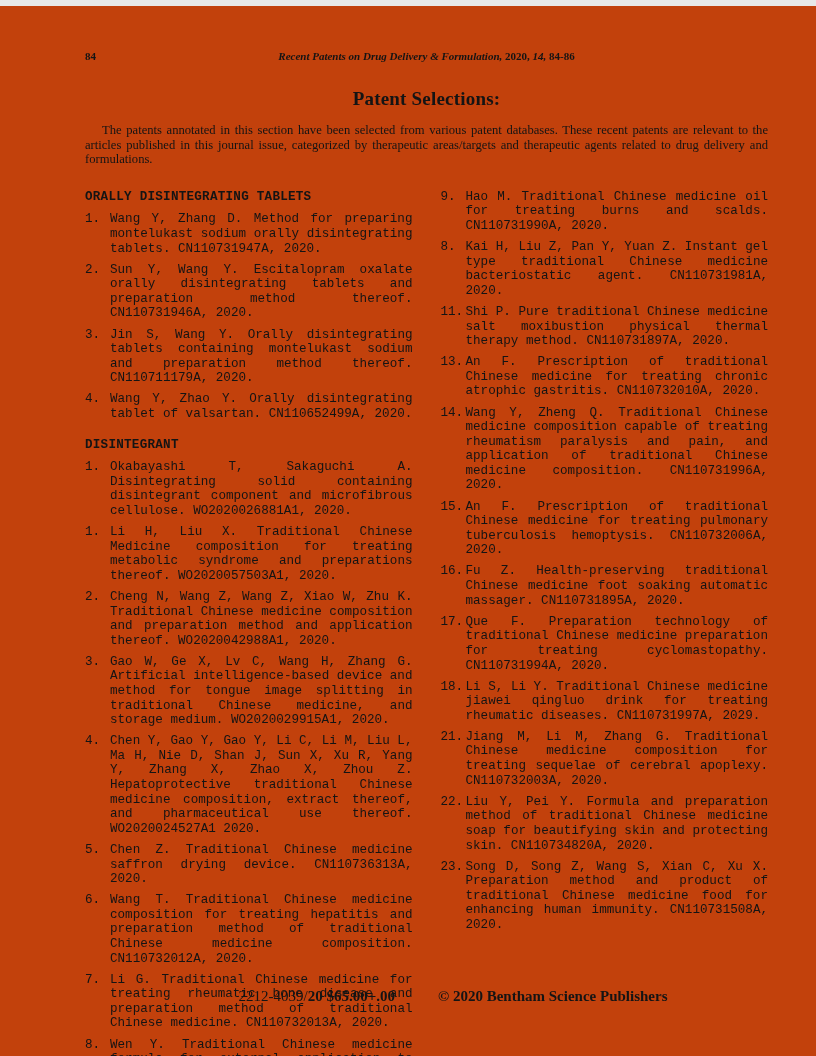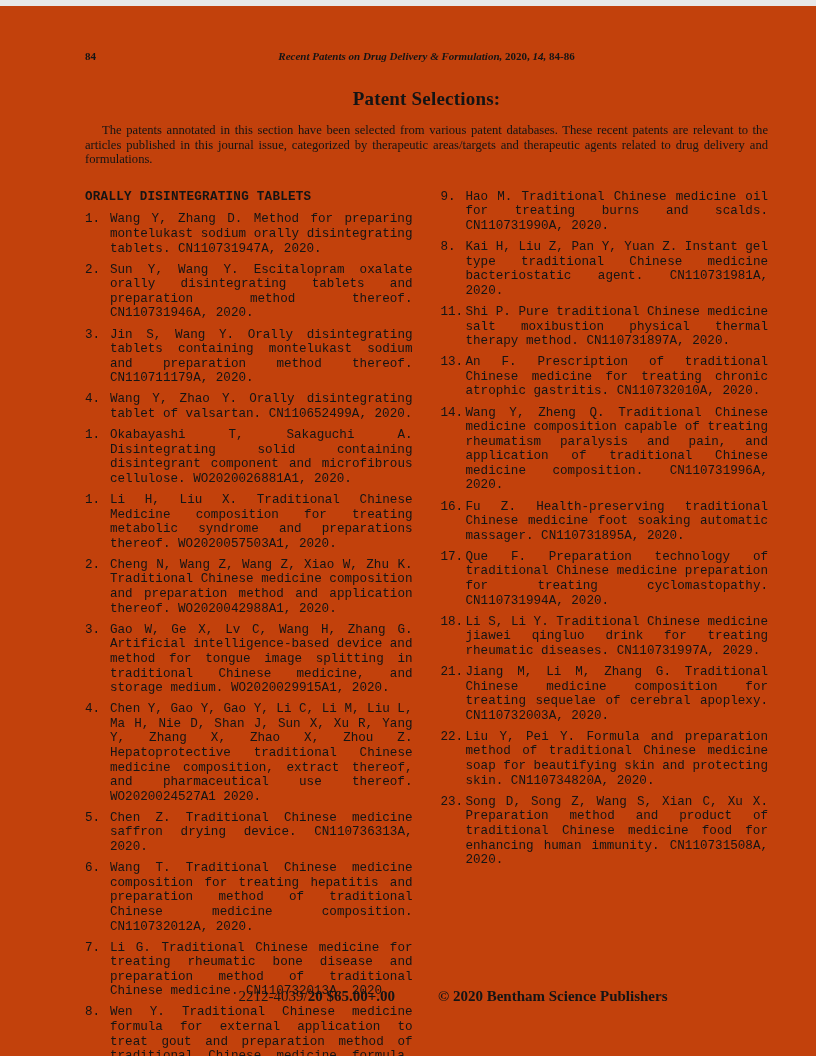--- a/index.html
+++ b/index.html
@@ -100,36 +100,38 @@
 
   <p class="intro">The patents annotated in this section have been selected from various patent databases. These recent patents are relevant to the articles published in this journal issue, categorized by therapeutic areas/targets and therapeutic agents related to drug delivery and formulations.</p>
 
   <div class="columns">
     <div class="col">
         <div class="section-heading">ORALLY DISINTEGRATING TABLETS</div>
         <div class="patent-item"><span class="item-num">1.</span><span>Wang Y, Zhang D. Method for preparing montelukast sodium orally disintegrating tablets. CN110731947A, 2020.</span></div>
         <div class="patent-item"><span class="item-num">2.</span><span>Sun Y, Wang Y. Escitalopram oxalate orally disintegrating tablets and preparation method thereof. CN110731946A, 2020.</span></div>
         <div class="patent-item"><span class="item-num">3.</span><span>Jin S, Wang Y. Orally disintegrating tablets containing montelukast sodium and preparation method thereof. CN110711179A, 2020.</span></div>
         <div class="patent-item"><span class="item-num">4.</span><span>Wang Y, Zhao Y. Orally disintegrating tablet of valsartan. CN110652499A, 2020.</span></div>
+        <div class="section-heading">DISINTEGRANT</div>
         <div class="patent-item"><span class="item-num">1.</span><span>Okabayashi T, Sakaguchi A. Disintegrating solid containing disintegrant component and microfibrous cellulose. WO2020026881A1, 2020.</span></div>
         <div class="patent-item"><span class="item-num">1.</span><span>Li H, Liu X. Traditional Chinese Medicine composition for treating metabolic syndrome and preparations thereof. WO2020057503A1, 2020.</span></div>
         <div class="patent-item"><span class="item-num">2.</span><span>Cheng N, Wang Z, Wang Z, Xiao W, Zhu K. Traditional Chinese medicine composition and preparation method and application thereof. WO2020042988A1, 2020.</span></div>
         <div class="patent-item"><span class="item-num">3.</span><span>Gao W, Ge X, Lv C, Wang H, Zhang G. Artificial intelligence-based device and method for tongue image splitting in traditional Chinese medicine, and storage medium. WO2020029915A1, 2020.</span></div>
         <div class="patent-item"><span class="item-num">4.</span><span>Chen Y, Gao Y, Gao Y, Li C, Li M, Liu L, Ma H, Nie D, Shan J, Sun X, Xu R, Yang Y, Zhang X, Zhao X, Zhou Z. Hepatoprotective traditional Chinese medicine composition, extract thereof, and pharmaceutical use thereof. WO2020024527A1 2020.</span></div>
         <div class="patent-item"><span class="item-num">5.</span><span>Chen Z. Traditional Chinese medicine saffron drying device. CN110736313A, 2020.</span></div>
         <div class="patent-item"><span class="item-num">6.</span><span>Wang T. Traditional Chinese medicine composition for treating hepatitis and preparation method of traditional Chinese medicine composition. CN110732012A, 2020.</span></div>
         <div class="patent-item"><span class="item-num">7.</span><span>Li G. Traditional Chinese medicine for treating rheumatic bone disease and preparation method of traditional Chinese medicine. CN110732013A, 2020.</span></div>
         <div class="patent-item"><span class="item-num">8.</span><span>Wen Y. Traditional Chinese medicine formula for external application to treat gout and preparation method of traditional Chinese medicine formula. CN110731983A, 2020.</span></div>
       </div>
     <div class="col">
         <div class="patent-item"><span class="item-num">9.</span><span>Hao M. Traditional Chinese medicine oil for treating burns and scalds. CN110731990A, 2020.</span></div>
         <div class="patent-item"><span class="item-num">8.</span><span>Kai H, Liu Z, Pan Y, Yuan Z. Instant gel type traditional Chinese medicine bacteriostatic agent. CN110731981A, 2020.</span></div>
         <div class="patent-item"><span class="item-num">11.</span><span>Shi P. Pure traditional Chinese medicine salt moxibustion physical thermal therapy method. CN110731897A, 2020.</span></div>
         <div class="patent-item"><span class="item-num">13.</span><span>An F. Prescription of traditional Chinese medicine for treating chronic atrophic gastritis. CN110732010A, 2020.</span></div>
         <div class="patent-item"><span class="item-num">14.</span><span>Wang Y, Zheng Q. Traditional Chinese medicine composition capable of treating rheumatism paralysis and pain, and application of traditional Chinese medicine composition. CN110731996A, 2020.</span></div>
+        <div class="patent-item"><span class="item-num">15.</span><span>An F. Prescription of traditional Chinese medicine for treating pulmonary tuberculosis hemoptysis. CN110732006A, 2020.</span></div>
         <div class="patent-item"><span class="item-num">16.</span><span>Fu Z. Health-preserving traditional Chinese medicine foot soaking automatic massager. CN110731895A, 2020.</span></div>
         <div class="patent-item"><span class="item-num">17.</span><span>Que F. Preparation technology of traditional Chinese medicine preparation for treating cyclomastopathy. CN110731994A, 2020.</span></div>
         <div class="patent-item"><span class="item-num">18.</span><span>Li S, Li Y. Traditional Chinese medicine jiawei qingluo drink for treating rheumatic diseases. CN110731997A, 2029.</span></div>
         <div class="patent-item"><span class="item-num">21.</span><span>Jiang M, Li M, Zhang G. Traditional Chinese medicine composition for treating sequelae of cerebral apoplexy. CN110732003A, 2020.</span></div>
         <div class="patent-item"><span class="item-num">22.</span><span>Liu Y, Pei Y. Formula and preparation method of traditional Chinese medicine soap for beautifying skin and protecting skin. CN110734820A, 2020.</span></div>
         <div class="patent-item"><span class="item-num">23.</span><span>Song D, Song Z, Wang S, Xian C, Xu X. Preparation method and product of traditional Chinese medicine food for enhancing human immunity. CN110731508A, 2020.</span></div>
       </div>
   </div>
 
   <div class="page-footer">

